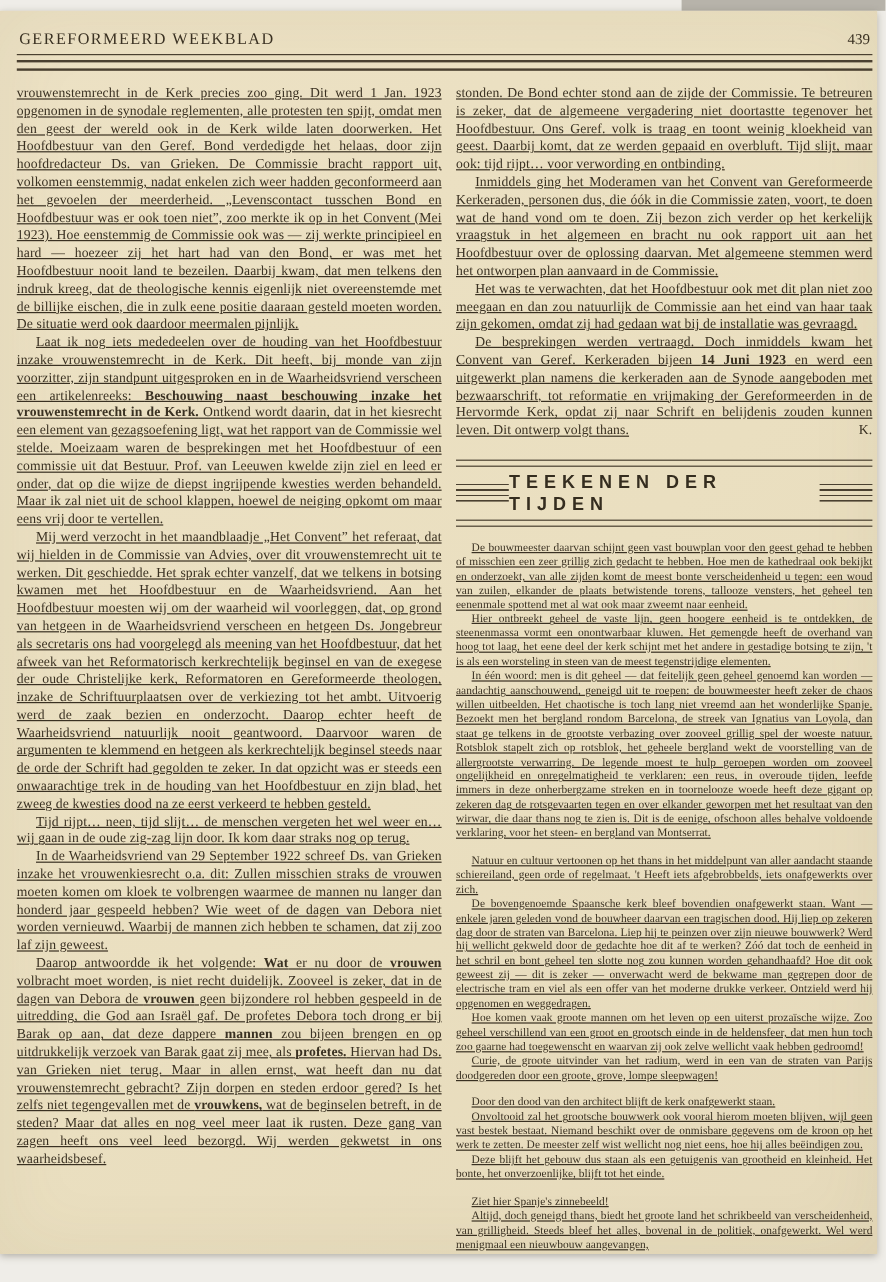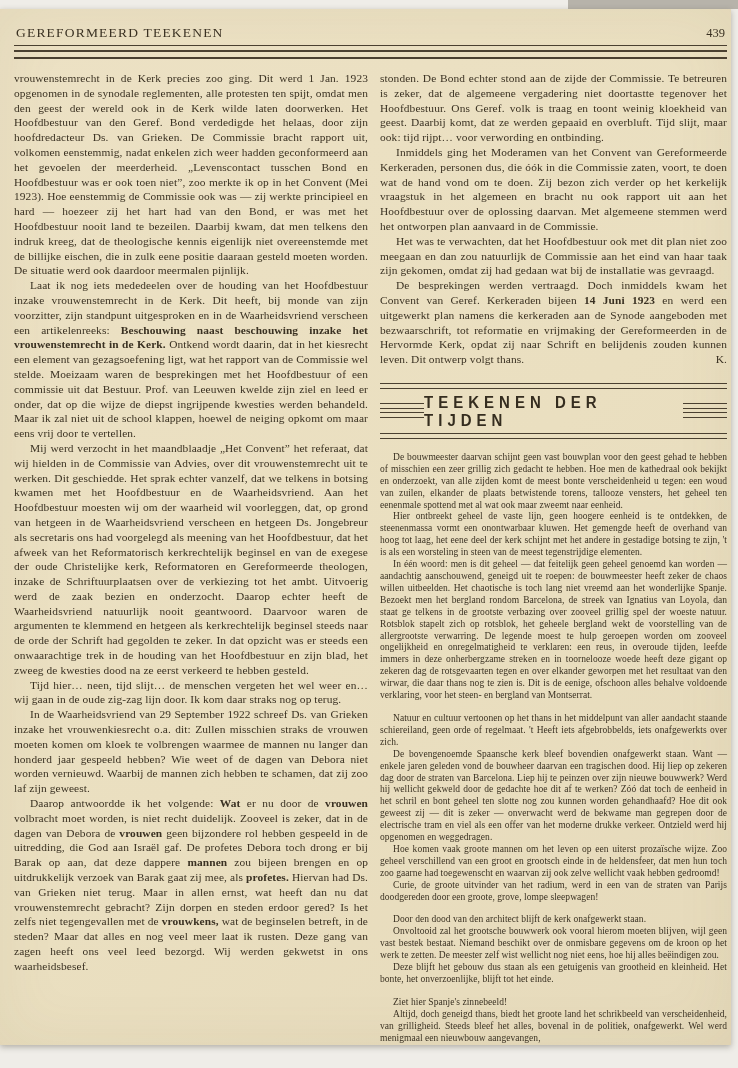--- a/index.html
+++ b/index.html
@@ -50,20 +50,21 @@
   }
   .col{box-sizing:border-box;}
   .col-left{width:354px;}
   .col-right{width:347px;}
   .col p{
     margin:0;
     font-size:11.4px;line-height:14.8px;
     text-align:justify;
     letter-spacing:.1px;
     color:var(--ink);
+    text-decoration:underline;
   }
   .col p.indent{text-indent:16px;}
   .col .b{font-weight:700;}
   .sig{float:right;font-weight:400;}
   
   .section-box{margin:16px 0 13px 0;}
   .section-box .rule-double{
     height:4px;
     border-top:1.5px solid var(--ink-soft);
     border-bottom:1.5px solid var(--ink-soft);
@@ -91,33 +92,33 @@
   .small-text p.space-before{margin-top:11px;}
 </style>
 </head>
 <body>
 
 <div class="scan-strip"></div>
 
 <div class="page">
   <header>
     <div class="masthead-row">
-      <span class="masthead-title">GEREFORMEERD TEEKENEN</span>
+      <span class="masthead-title">GEREFORMEERD WEEKBLAD</span>
       <span class="page-number">439</span>
     </div>
     <div class="rule-thin"></div>
     <div class="rule-double"></div>
   </header>
 
   <div class="columns">
     <div class="col col-left">
         <p class=""><span>vrouwenstemrecht in de Kerk precies zoo ging. Dit werd 1 Jan. 1923 opgenomen in de synodale reglementen, alle protesten ten spijt, omdat men den geest der wereld ook in de Kerk wilde laten doorwerken. Het Hoofdbestuur van den Geref. Bond verdedigde het helaas, door zijn hoofdredacteur Ds. van Grieken. De Commissie bracht rapport uit, volkomen eenstemmig, nadat enkelen zich weer hadden geconformeerd aan het gevoelen der meerderheid. „Levenscontact tusschen Bond en Hoofdbestuur was er ook toen niet”, zoo merkte ik op in het Convent (Mei 1923). Hoe eenstemmig de Commissie ook was — zij werkte principieel en hard — hoezeer zij het hart had van den Bond, er was met het Hoofdbestuur nooit land te bezeilen. Daarbij kwam, dat men telkens den indruk kreeg, dat de theologische kennis eigenlijk niet overeenstemde met de billijke eischen, die in zulk eene positie daaraan gesteld moeten worden. De situatie werd ook daardoor meermalen pijnlijk.</span></p>
         <p class="indent"><span>Laat ik nog iets mededeelen over de houding van het Hoofdbestuur inzake vrouwenstemrecht in de Kerk. Dit heeft, bij monde van zijn voorzitter, zijn standpunt uitgesproken en in de Waarheidsvriend verscheen een artikelenreeks: </span><span class="b">Beschouwing naast beschouwing inzake het vrouwenstemrecht in de Kerk.</span><span> Ontkend wordt daarin, dat in het kiesrecht een element van gezagsoefening ligt, wat het rapport van de Commissie wel stelde. Moeizaam waren de besprekingen met het Hoofdbestuur of een commissie uit dat Bestuur. Prof. van Leeuwen kwelde zijn ziel en leed er onder, dat op die wijze de diepst ingrijpende kwesties werden behandeld. Maar ik zal niet uit de school klappen, hoewel de neiging opkomt om maar eens vrij door te vertellen.</span></p>
         <p class="indent"><span>Mij werd verzocht in het maandblaadje „Het Convent” het referaat, dat wij hielden in de Commissie van Advies, over dit vrouwenstemrecht uit te werken. Dit geschiedde. Het sprak echter vanzelf, dat we telkens in botsing kwamen met het Hoofdbestuur en de Waarheidsvriend. Aan het Hoofdbestuur moesten wij om der waarheid wil voorleggen, dat, op grond van hetgeen in de Waarheidsvriend verscheen en hetgeen Ds. Jongebreur als secretaris ons had voorgelegd als meening van het Hoofdbestuur, dat het afweek van het Reformatorisch kerkrechtelijk beginsel en van de exegese der oude Christelijke kerk, Reformatoren en Gereformeerde theologen, inzake de Schriftuurplaatsen over de verkiezing tot het ambt. Uitvoerig werd de zaak bezien en onderzocht. Daarop echter heeft de Waarheidsvriend natuurlijk nooit geantwoord. Daarvoor waren de argumenten te klemmend en hetgeen als kerkrechtelijk beginsel steeds naar de orde der Schrift had gegolden te zeker. In dat opzicht was er steeds een onwaarachtige trek in de houding van het Hoofdbestuur en zijn blad, het zweeg de kwesties dood na ze eerst verkeerd te hebben gesteld.</span></p>
-        <p class="indent"><span>Tijd hier… neen, tijd slijt… de menschen vergeten het wel weer en… wij gaan in de oude zig-zag lijn door. Ik kom daar straks nog op terug.</span></p>
+        <p class="indent"><span>Tijd rijpt… neen, tijd slijt… de menschen vergeten het wel weer en… wij gaan in de oude zig-zag lijn door. Ik kom daar straks nog op terug.</span></p>
         <p class="indent"><span>In de Waarheidsvriend van 29 September 1922 schreef Ds. van Grieken inzake het vrouwenkiesrecht o.a. dit: Zullen misschien straks de vrouwen moeten komen om kloek te volbrengen waarmee de mannen nu langer dan honderd jaar gespeeld hebben? Wie weet of de dagen van Debora niet worden vernieuwd. Waarbij de mannen zich hebben te schamen, dat zij zoo laf zijn geweest.</span></p>
         <p class="indent"><span>Daarop antwoordde ik het volgende: </span><span class="b">Wat</span><span> er nu door de </span><span class="b">vrouwen</span><span> volbracht moet worden, is niet recht duidelijk. Zooveel is zeker, dat in de dagen van Debora de </span><span class="b">vrouwen</span><span> geen bijzondere rol hebben gespeeld in de uitredding, die God aan Israël gaf. De profetes Debora toch drong er bij Barak op aan, dat deze dappere </span><span class="b">mannen</span><span> zou bijeen brengen en op uitdrukkelijk verzoek van Barak gaat zij mee, als </span><span class="b">profetes.</span><span> Hiervan had Ds. van Grieken niet terug. Maar in allen ernst, wat heeft dan nu dat vrouwenstemrecht gebracht? Zijn dorpen en steden erdoor gered? Is het zelfs niet tegengevallen met de </span><span class="b">vrouwkens,</span><span> wat de beginselen betreft, in de steden? Maar dat alles en nog veel meer laat ik rusten. Deze gang van zagen heeft ons veel leed bezorgd. Wij werden gekwetst in ons waarheidsbesef.</span></p>
       </div>
 
     <div class="col col-right">
       <div>
           <p class=""><span>stonden. De Bond echter stond aan de zijde der Commissie. Te betreuren is zeker, dat de algemeene vergadering niet doortastte tegenover het Hoofdbestuur. Ons Geref. volk is traag en toont weinig kloekheid van geest. Daarbij komt, dat ze werden gepaaid en overbluft. Tijd slijt, maar ook: tijd rijpt… voor verwording en ontbinding.</span></p>
           <p class="indent"><span>Inmiddels ging het Moderamen van het Convent van Gereformeerde Kerkeraden, personen dus, die óók in die Commissie zaten, voort, te doen wat de hand vond om te doen. Zij bezon zich verder op het kerkelijk vraagstuk in het algemeen en bracht nu ook rapport uit aan het Hoofdbestuur over de oplossing daarvan. Met algemeene stemmen werd het ontworpen plan aanvaard in de Commissie.</span></p>
           <p class="indent"><span>Het was te verwachten, dat het Hoofdbestuur ook met dit plan niet zoo meegaan en dan zou natuurlijk de Commissie aan het eind van haar taak zijn gekomen, omdat zij had gedaan wat bij de installatie was gevraagd.</span></p>
           <p class="indent"><span>De besprekingen werden vertraagd. Doch inmiddels kwam het Convent van Geref. Kerkeraden bijeen </span><span class="b">14 Juni 1923</span><span> en werd een uitgewerkt plan namens die kerkeraden aan de Synode aangeboden met bezwaarschrift, tot reformatie en vrijmaking der Gereformeerden in de Hervormde Kerk, opdat zij naar Schrift en belijdenis zouden kunnen leven. Dit ontwerp volgt thans.</span><span class="sig">K.</span></p>

